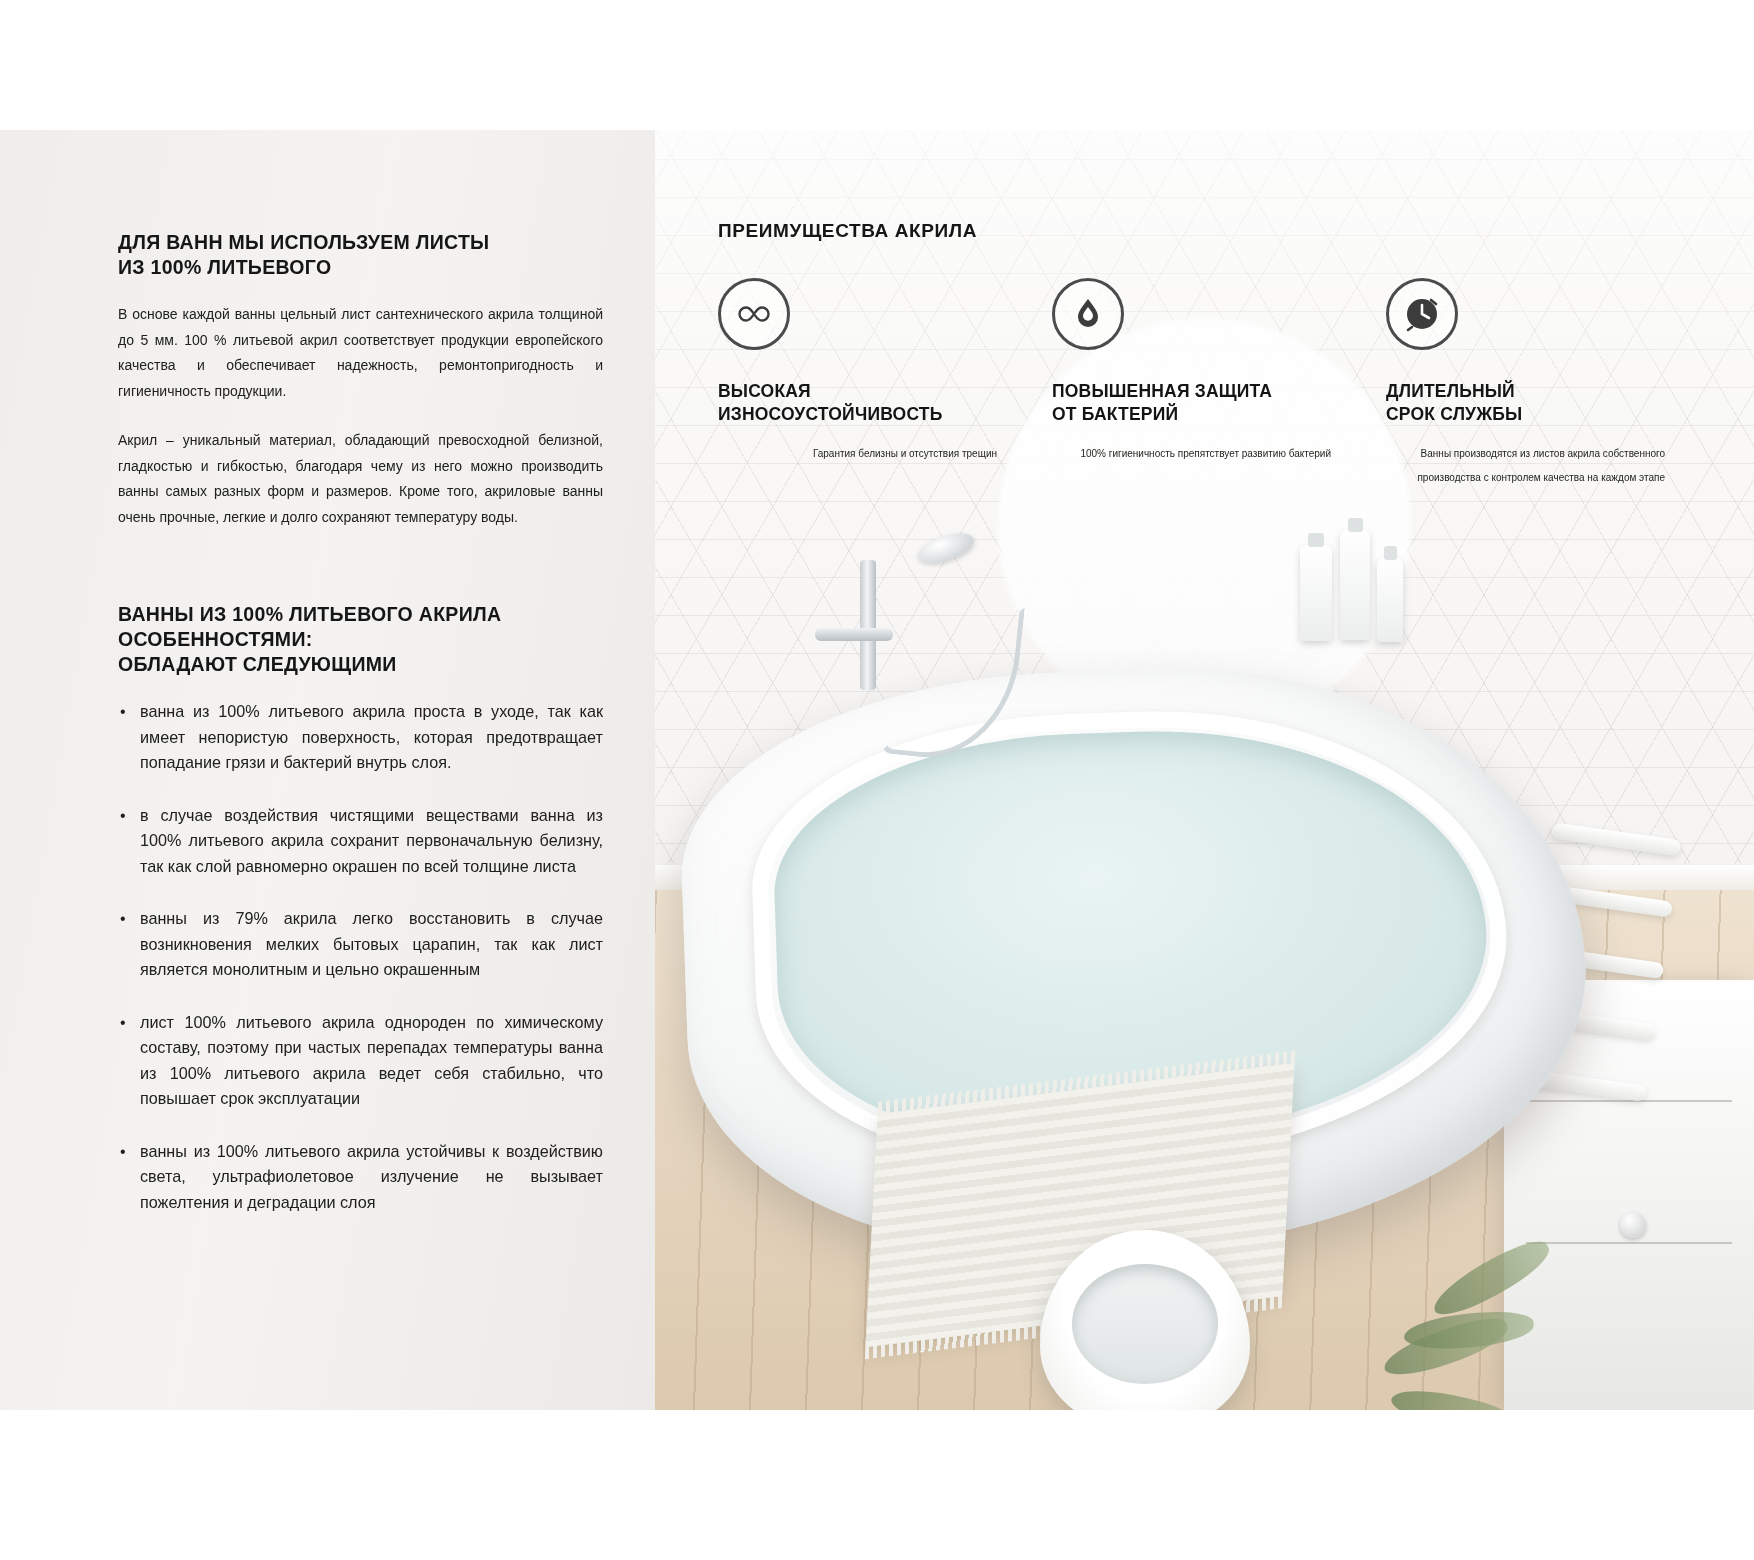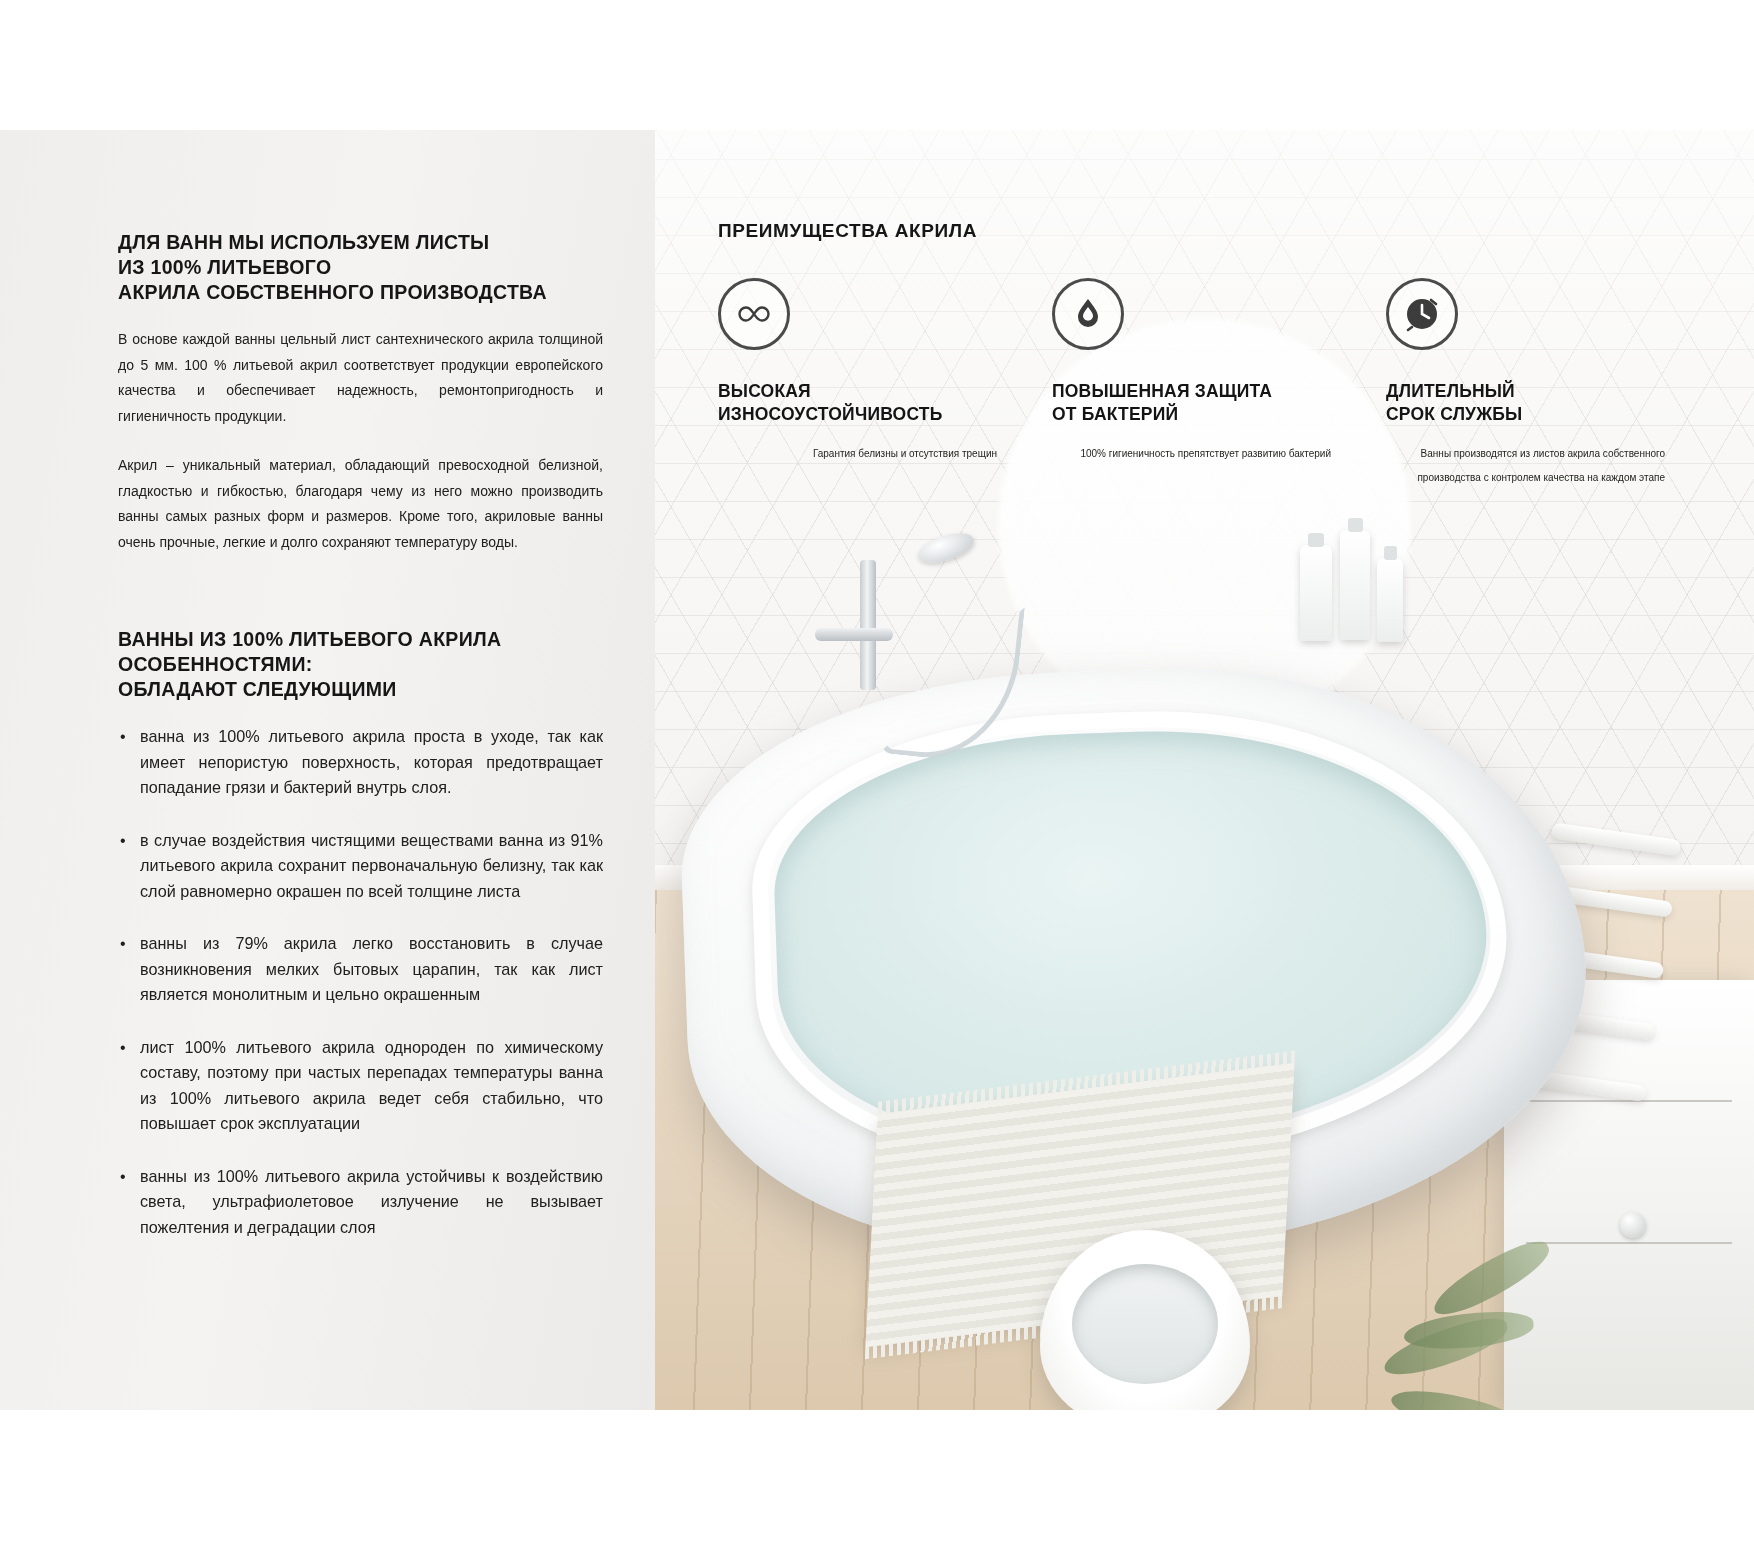--- a/index.html
+++ b/index.html
@@ -401,36 +401,35 @@
 <body>
 
 <div class="page">
 
   <div class="left-col">
     <div class="left-inner">
 
       <h2 class="block-title">
         <span class="ln">ДЛЯ ВАНН МЫ ИСПОЛЬЗУЕМ ЛИСТЫ</span>
         <span class="ln">ИЗ 100% ЛИТЬЕВОГО</span>
-        <span class="ln">АКРИЛА СОБСТВЕННОГО ПРОИЗВОДСТВА</span>
       </h2>
 
       <p class="body">В основе каждой ванны цельный лист сантехнического акрила толщиной до 5 мм. 100 % литьевой акрил соответствует продукции европейского качества и обеспечивает надежность, ремонтопригодность и гигиеничность продукции.</p>
       <p class="body">Акрил – уникальный материал, обладающий превосходной белизной, гладкостью и гибкостью, благодаря чему из него можно производить ванны самых разных форм и размеров. Кроме того, акриловые ванны очень прочные, легкие и долго сохраняют температуру воды.</p>
 
       <div class="second-block">
         <h2 class="block-title">
           <span class="ln">ВАННЫ ИЗ 100% ЛИТЬЕВОГО АКРИЛА</span>
           <span class="ln">ОСОБЕННОСТЯМИ:</span>
           <span class="ln">ОБЛАДАЮТ СЛЕДУЮЩИМИ</span>
         </h2>
 
         <ul class="bullets">
           <li>ванна из 100% литьевого акрила проста в уходе, так как имеет непористую поверхность, которая предотвращает попадание грязи и бактерий внутрь слоя.</li>
-          <li>в случае воздействия чистящими веществами ванна из 91% литьевого акрила сохранит первоначальную белизну, так как слой равномерно окрашен по всей толщине листа</li>
+          <li>в случае воздействия чистящими веществами ванна из 100% литьевого акрила сохранит первоначальную белизну, так как слой равномерно окрашен по всей толщине листа</li>
           <li>ванны из 79% акрила легко восстановить в случае возникновения мелких бытовых царапин, так как лист является монолитным и цельно окрашенным</li>
           <li>лист 100% литьевого акрила однороден по химическому составу, поэтому при частых перепадах температуры ванна из 100% литьевого акрила ведет себя стабильно, что повышает срок эксплуатации</li>
           <li>ванны из 100% литьевого акрила устойчивы к воздействию света, ультрафиолетовое излучение не вызывает пожелтения и деградации слоя</li>
         </ul>
       </div>
 
     </div>
   </div>
 
   <div class="photo-panel">

